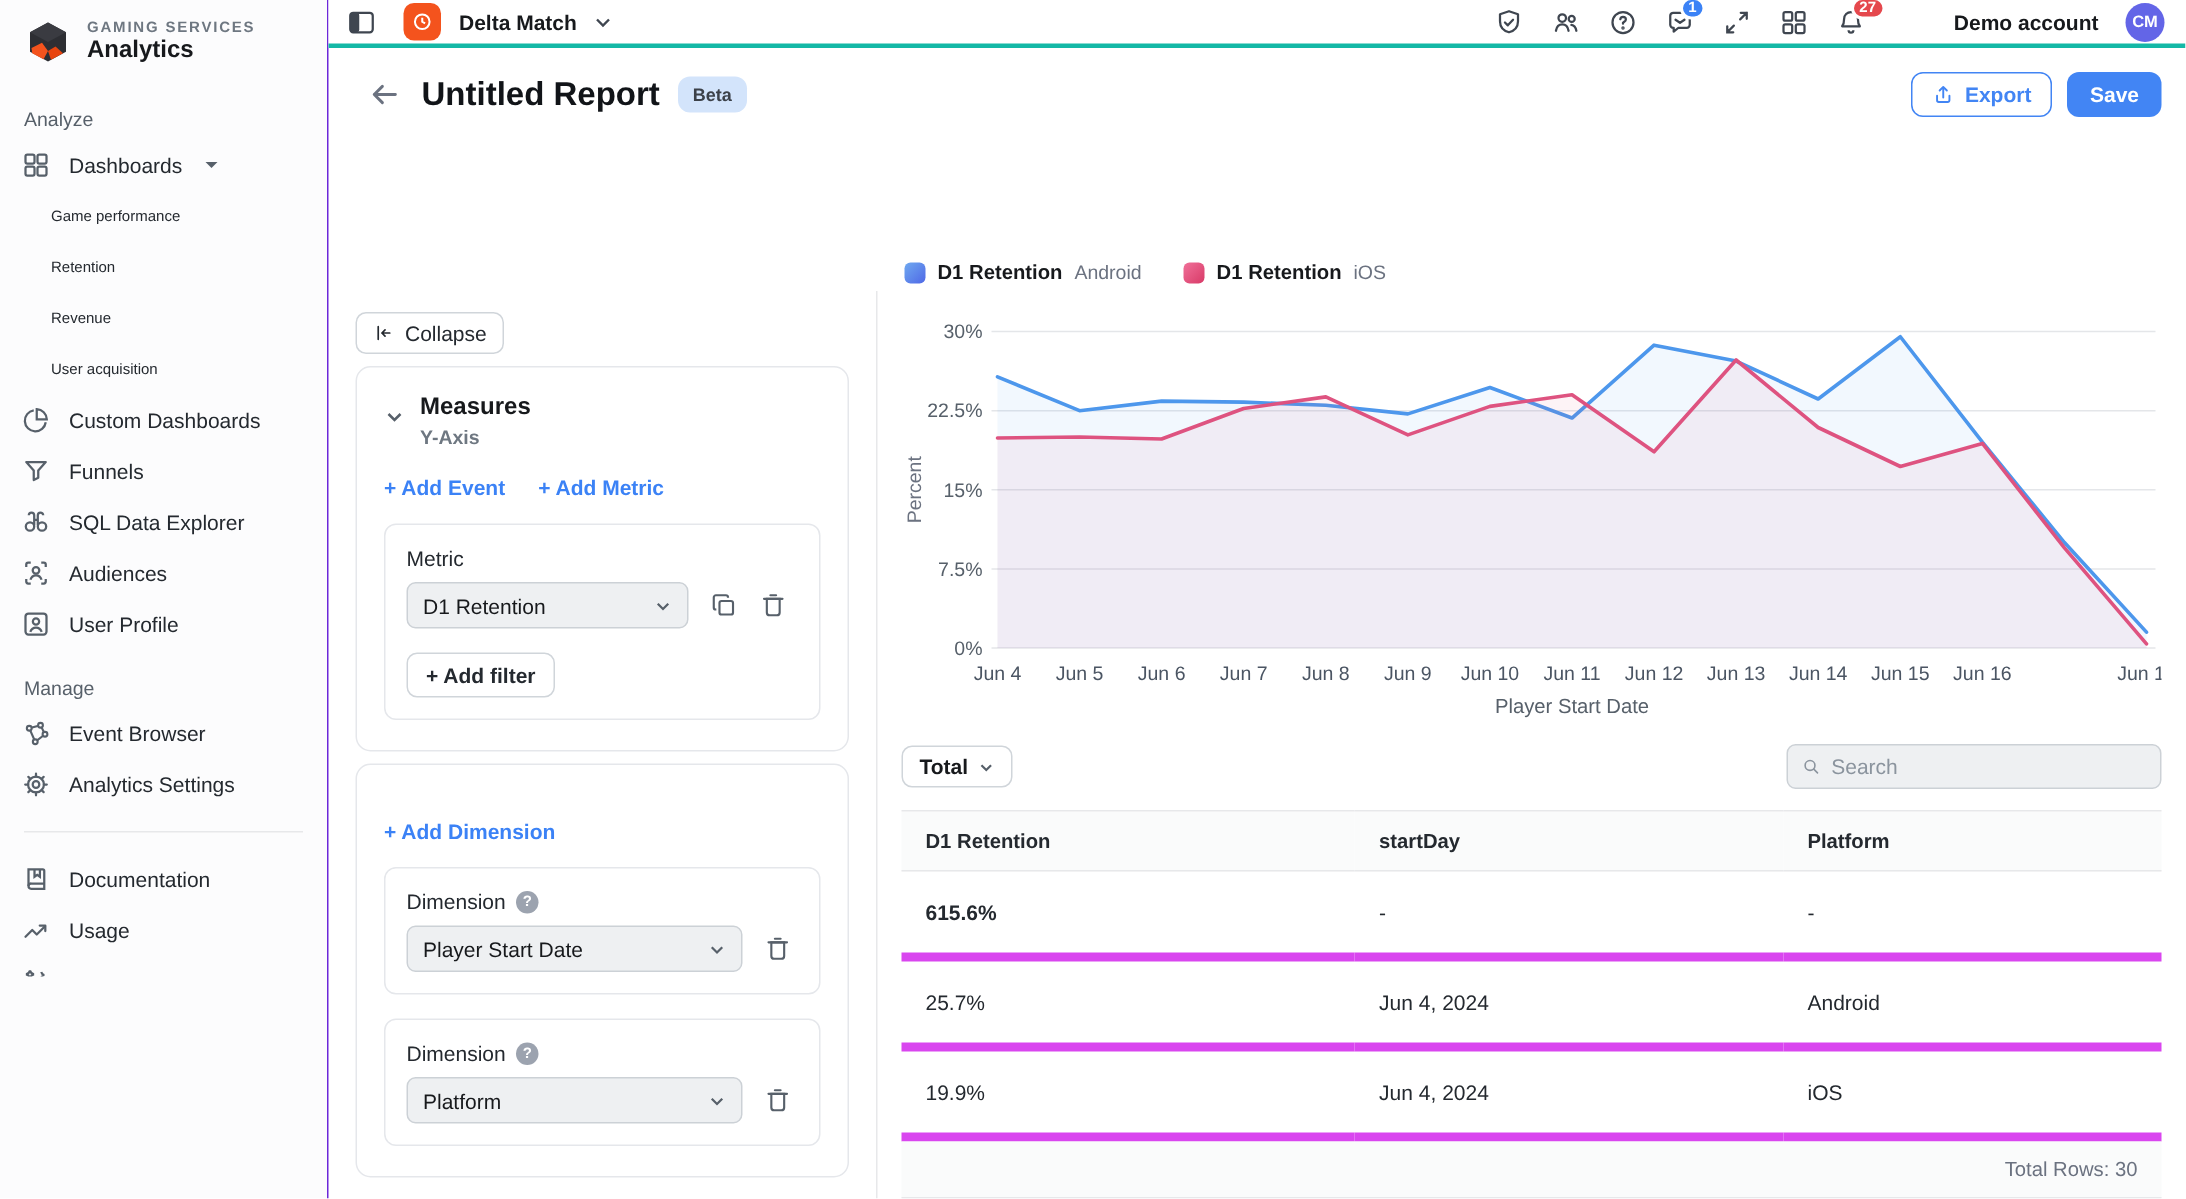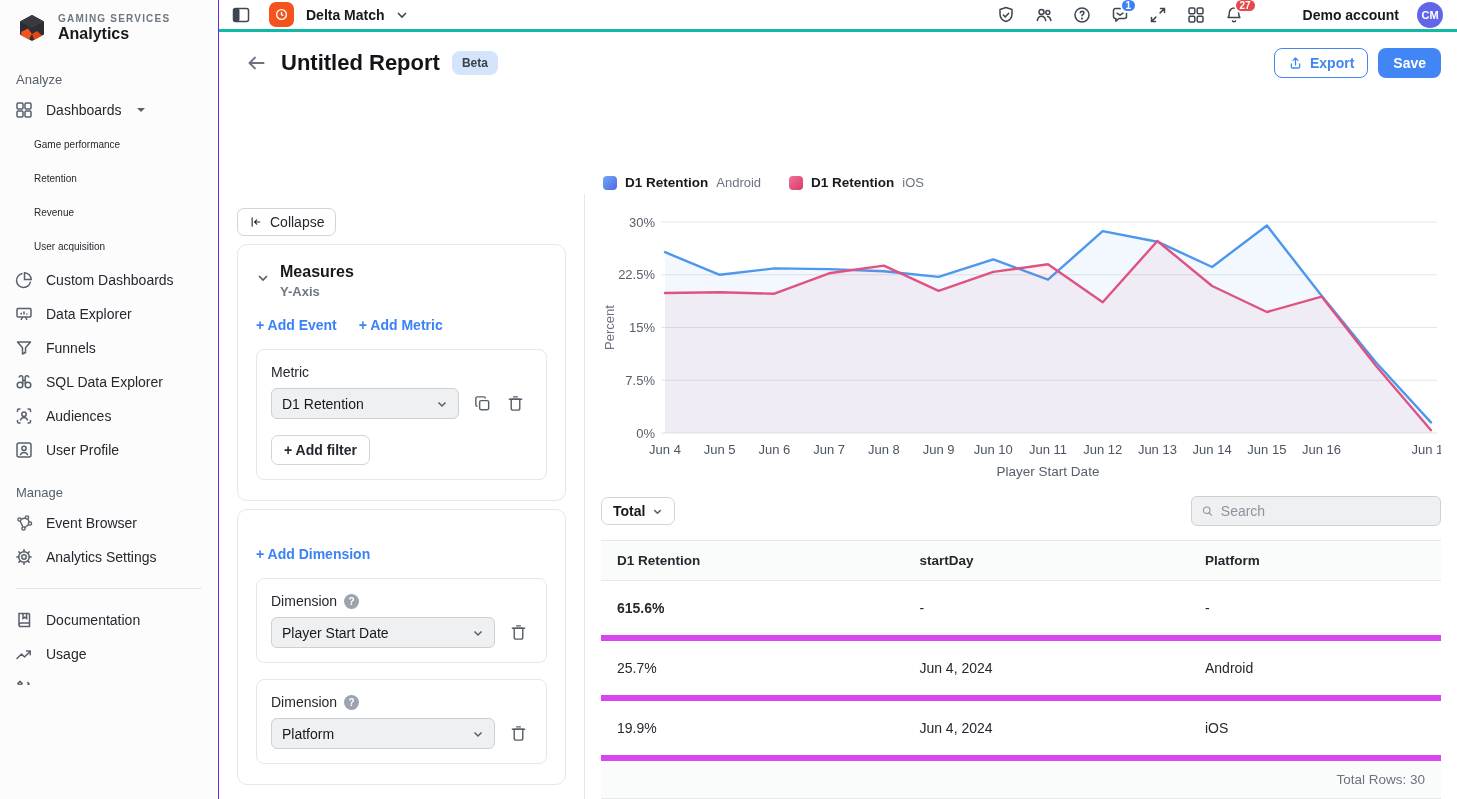--- a/index.html
+++ b/index.html
@@ -177,29 +177,20 @@
       </div>
 
     <div class="nav-item">
       <span class="ni">
         <svg class="icon" viewBox="0 0 20 20" fill="none" stroke="currentColor" stroke-width="1.5">
             <path d="M16.5 11.5A7 7 0 1 1 8.5 3.6"></path>
             <path d="M10.5 2.8a7 7 0 0 1 6.7 6.7h-6.7z"></path>
           </svg>
       </span>
       <span>Custom Dashboards</span>
-    </div>
-    <div class="nav-item">
-      <span class="ni">
-        <svg class="icon" viewBox="0 0 20 20" fill="none" stroke="currentColor" stroke-width="1.5">
-            <rect x="3" y="4.5" width="14" height="8.5" rx="1.2"></rect>
-            <path d="M7.2 10.5V8.8M10 10.5V7.5M12.8 10.5V9.4M7 16l1.6-3M13 16l-1.6-3"></path>
-          </svg>
-      </span>
-      <span>Data Explorer</span>
     </div>
     <div class="nav-item">
       <span class="ni">
         <svg class="icon" viewBox="0 0 20 20" fill="none" stroke="currentColor" stroke-width="1.5" stroke-linejoin="round">
             <path d="M3.5 4h13l-5 5.7v4.8l-3 1.5V9.7z"></path>
           </svg>
       </span>
       <span>Funnels</span>
     </div>
     <div class="nav-item">

